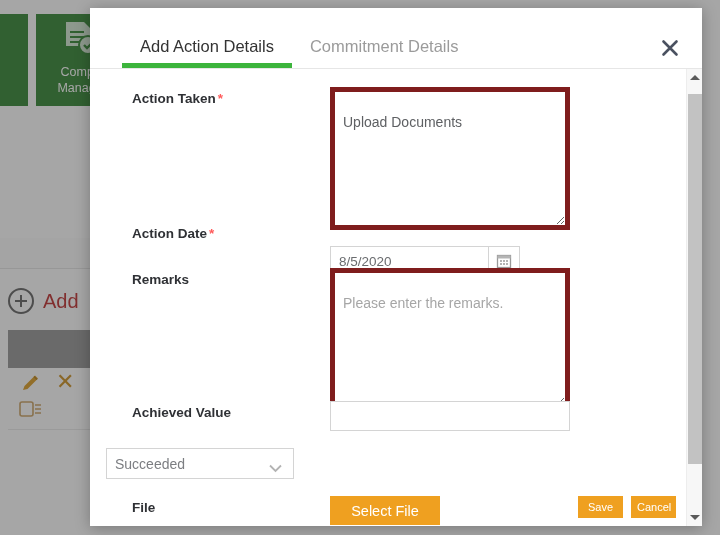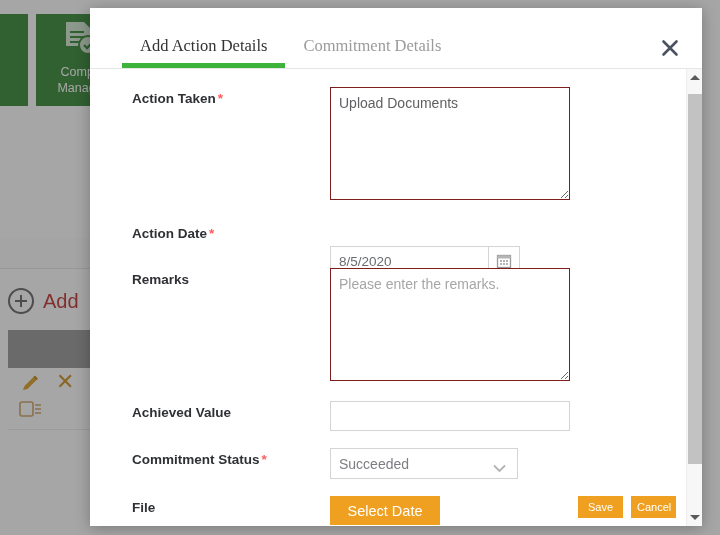--- a/index.html
+++ b/index.html
@@ -103,21 +103,21 @@
     overflow: hidden;
   }
 
   .modal-header {
     position: relative;
     height: 61px;
     border-bottom: 1px solid #e6e6e6;
     display: flex; align-items: flex-end;
     padding-left: 32px;
   }
-  .tabs { display: flex; align-items: flex-end; gap: 0; font-family: Liberation Serif, serif; }
+  .tabs { display: flex; align-items: flex-end; gap: 0; }
   .tab {
     font-size: 16.5px;
     padding: 0 18px 12px 18px;
     color: #9b9b9b;
     cursor: pointer;
     position: relative;
     white-space: nowrap;
   }
   .tab.active { color: #333333; }
   .tab.active::after {
@@ -153,27 +153,27 @@
     font-size: 13.5px;
     font-weight: bold;
     color: #2f3135;
     padding-top: 4px;
   }
   .req { color: #ff5b5b; font-weight: bold; margin-left: 2px; }
 
   .fctl { flex: 1; }
 
   textarea.ta {
-    width: 240px; height: 113px;
-    border: 1px solid #7f1d1d;
+    width: 240px; height: 143px;
+    border: 5px solid #7f1d1d;
     background: #ffffff;
     font-family: "Liberation Sans", sans-serif;
     font-size: 14px;
     color: #5e6063;
-    padding: 7px 8px;
+    padding: 22px 8px;
     resize: vertical;
     outline: none;
   }
   textarea.ta::placeholder { color: #a6a6a6; }
 
   .date-wrap { display: flex; margin-top: 24px; }
   input.date-in {
     width: 158px; height: 30px;
     border: 1px solid #d4d4d4; border-right: none;
     padding: 0 8px;
@@ -386,43 +386,40 @@
       <div class="frow" style="top:320px;">
         <div class="flabel">
           <span>Achieved Value</span><span class="req"></span>
         </div>
         <div class="fctl">
           <input class="text-in" type="text" value="" style="">
         </div>
       </div>
 
       <div class="frow" style="top:367px;">
-        <div class="flabel">
-          <span>Commitment Status</span><span class="req">*</span>
-        </div>
         <div class="fctl">
           <div class="select-wrap">
             <select class="sel">
               <option>Succeeded</option>
             </select>
             <span class="sel-chev">
               <svg width="13" height="9" viewBox="0 0 13 9">
                 <path d="M1 1.5 L6.5 7 L12 1.5" fill="none" stroke="#b3b3b3" stroke-width="1.8"></path>
               </svg>
             </span>
           </div>
         </div>
       </div>
 
       <div class="frow" style="top:415px;">
         <div class="flabel">
           <span>File</span><span class="req"></span>
         </div>
         <div class="fctl">
-          <button class="btn-orange btn-selectfile">Select Date</button>
+          <button class="btn-orange btn-selectfile">Select File</button>
         </div>
       </div>
 
     </div>
 
     <div class="footer-btns">
       <button class="btn-orange btn-small">Save</button>
       <button class="btn-orange btn-small">Cancel</button>
     </div>
 

